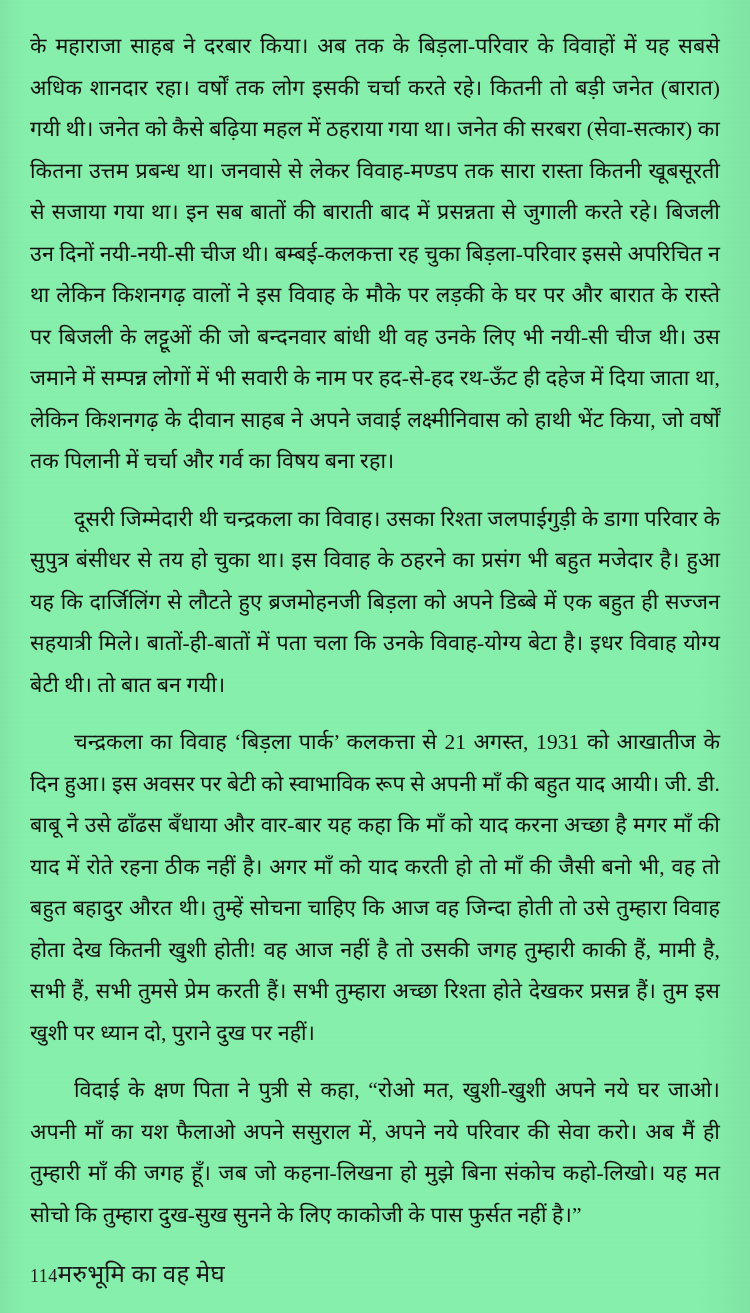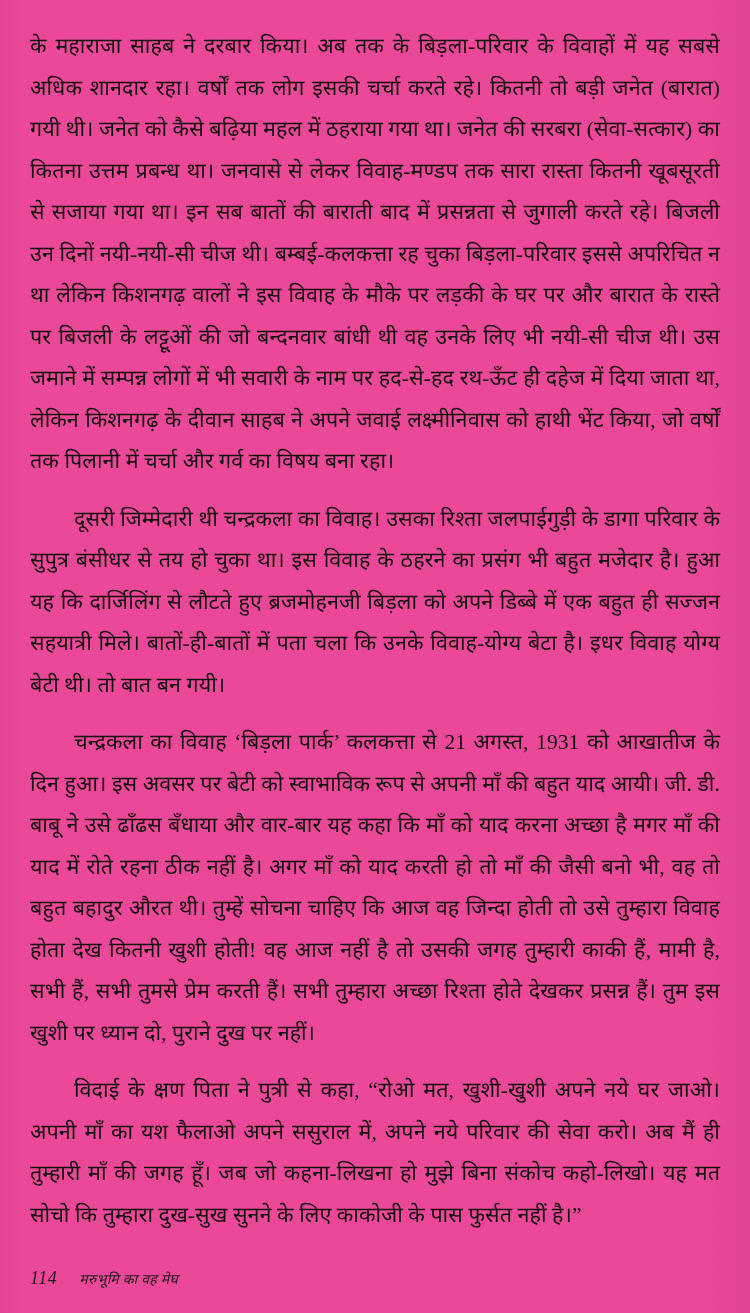--- a/index.html
+++ b/index.html
@@ -11,21 +11,21 @@
     height: 1313px;
     background: #ffffff;
     font-family: "Liberation Serif", "DejaVu Serif", serif;
     color: #111111;
     overflow: hidden;
   }
   #page {
     position: relative;
     width: 750px;
     height: 1313px;
-    background: #ec4899;
+    background: #86efac;
     box-sizing: border-box;
     padding: 26px 30px 0 30px;
   }
   
   #page::before {
     content: "";
     position: absolute;
     inset: 0;
     background: linear-gradient(90deg, rgba(0,0,0,0.045) 0px, rgba(0,0,0,0.0) 26px, rgba(0,0,0,0.0) 700px, rgba(0,0,0,0.05) 750px);
     pointer-events: none;
@@ -50,31 +50,29 @@
   .para + .para {
     margin-top: 16px;
   }
   .footer {
     position: absolute;
     left: 30px;
     bottom: 24px;
     width: 690px;
     display: flex;
     align-items: baseline;
-    gap: 22px;
     font-size: 19px;
     color: #1a1a1a;
-    font-style: italic;
   }
   .footer .page-number {
     font-size: 18px;
     letter-spacing: 0.5px;
   }
   .footer .running-title {
-    font-size: 14px;
+    font-size: 24px;
     letter-spacing: 0.3px;
   }
   
   .texture {
     position: absolute;
     inset: 0;
     pointer-events: none;
     background:
       repeating-linear-gradient(0deg, rgba(0,0,0,0.012) 0px, rgba(0,0,0,0.012) 1px, rgba(0,0,0,0) 1px, rgba(0,0,0,0) 5px);
     opacity: 0.5;

